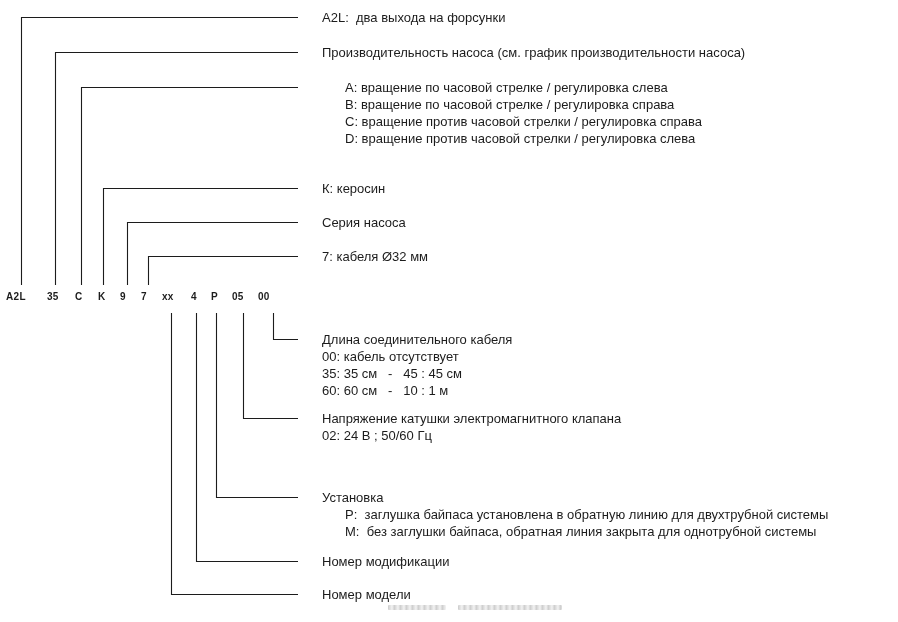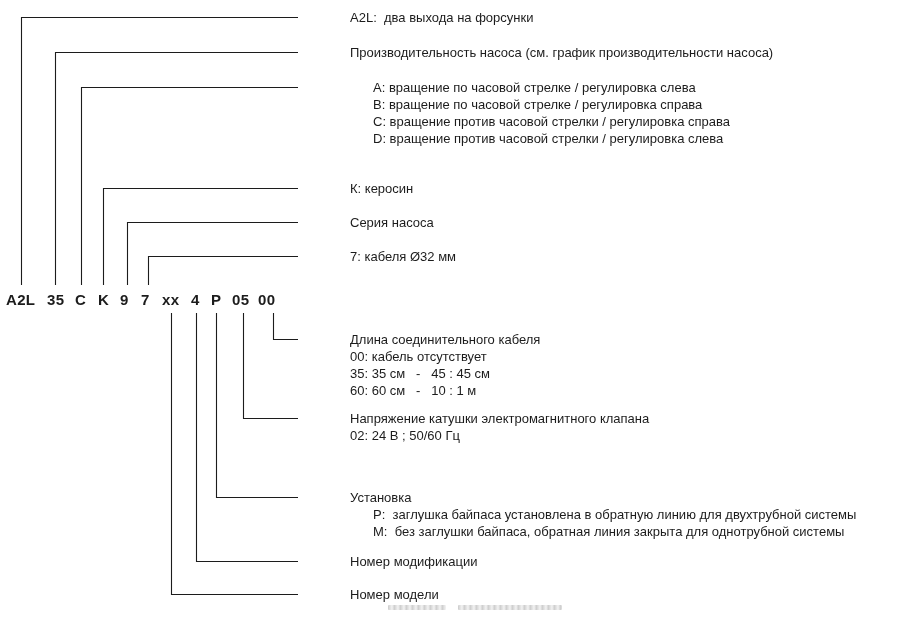--- a/index.html
+++ b/index.html
@@ -24,31 +24,30 @@
     height: 622px;
   }
   .lines path {
     fill: none;
     stroke: #1c1c1c;
     stroke-width: 1.1;
   }
   .code-part {
     position: absolute;
     top: 291px;
-    font-size: 15px;
+    font-size: 10px;
     font-weight: bold;
     letter-spacing: 0.3px;
     white-space: pre;
   }
   .label {
     position: absolute;
     left: 322px;
     font-size: 13px;
     line-height: 17px;
-    margin-left: 28px;
   }
   .label .ln {
     white-space: pre;
   }
   .label .sub {
     padding-left: 23px;
   }
   .cutoff {
     position: absolute;
     top: 605px;

